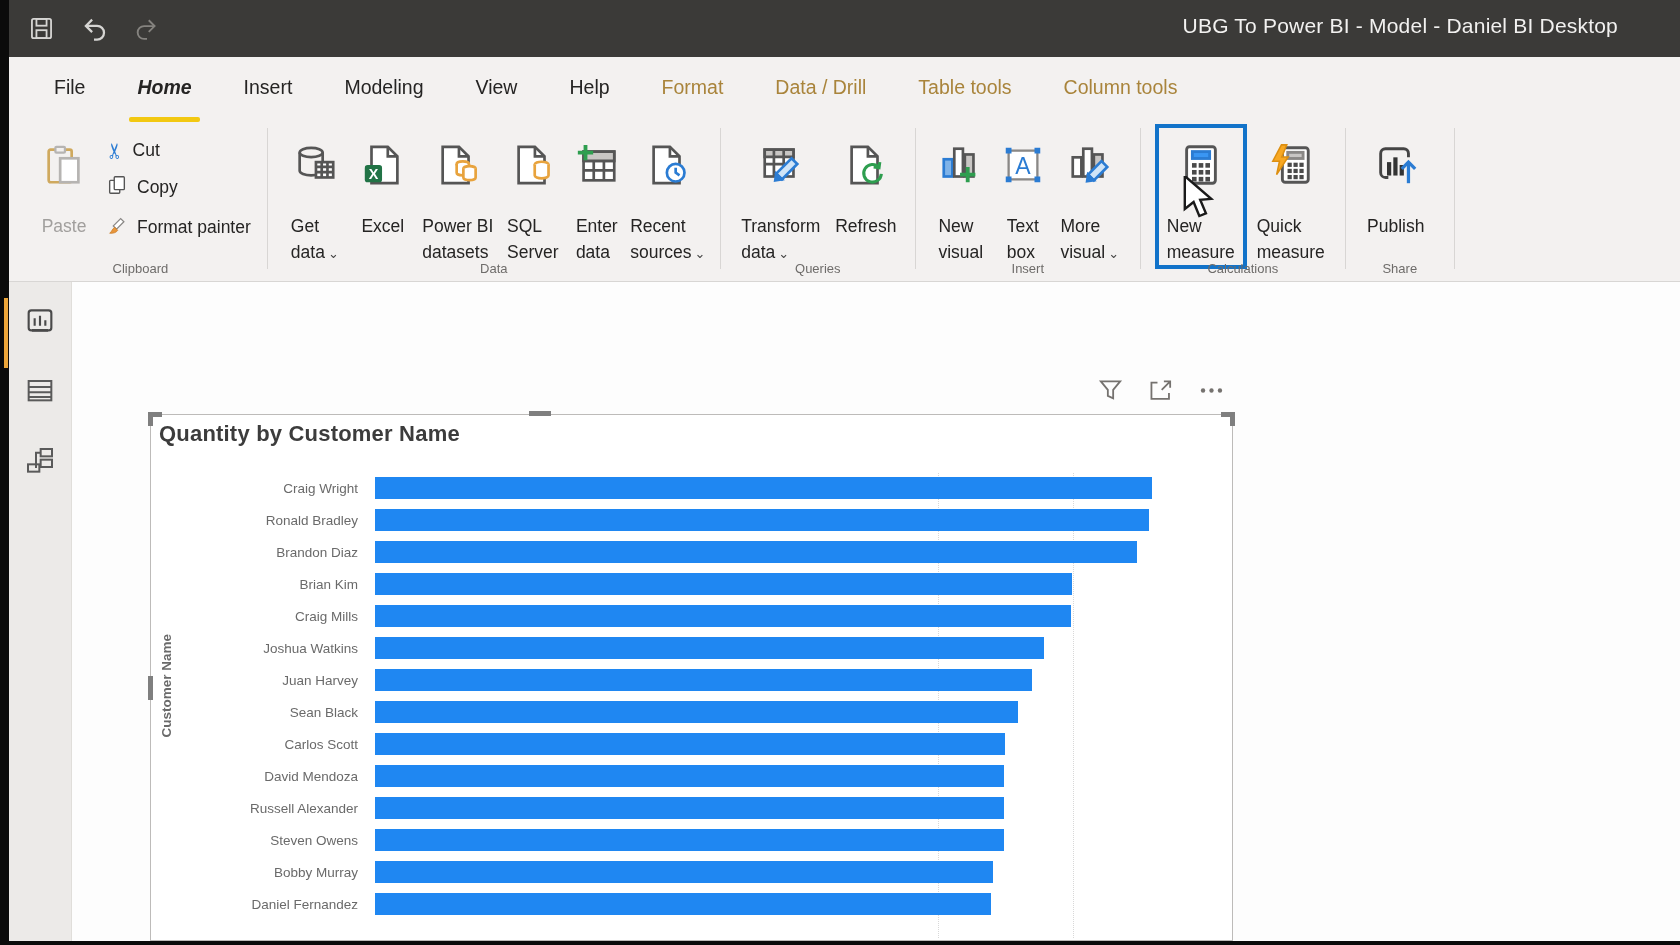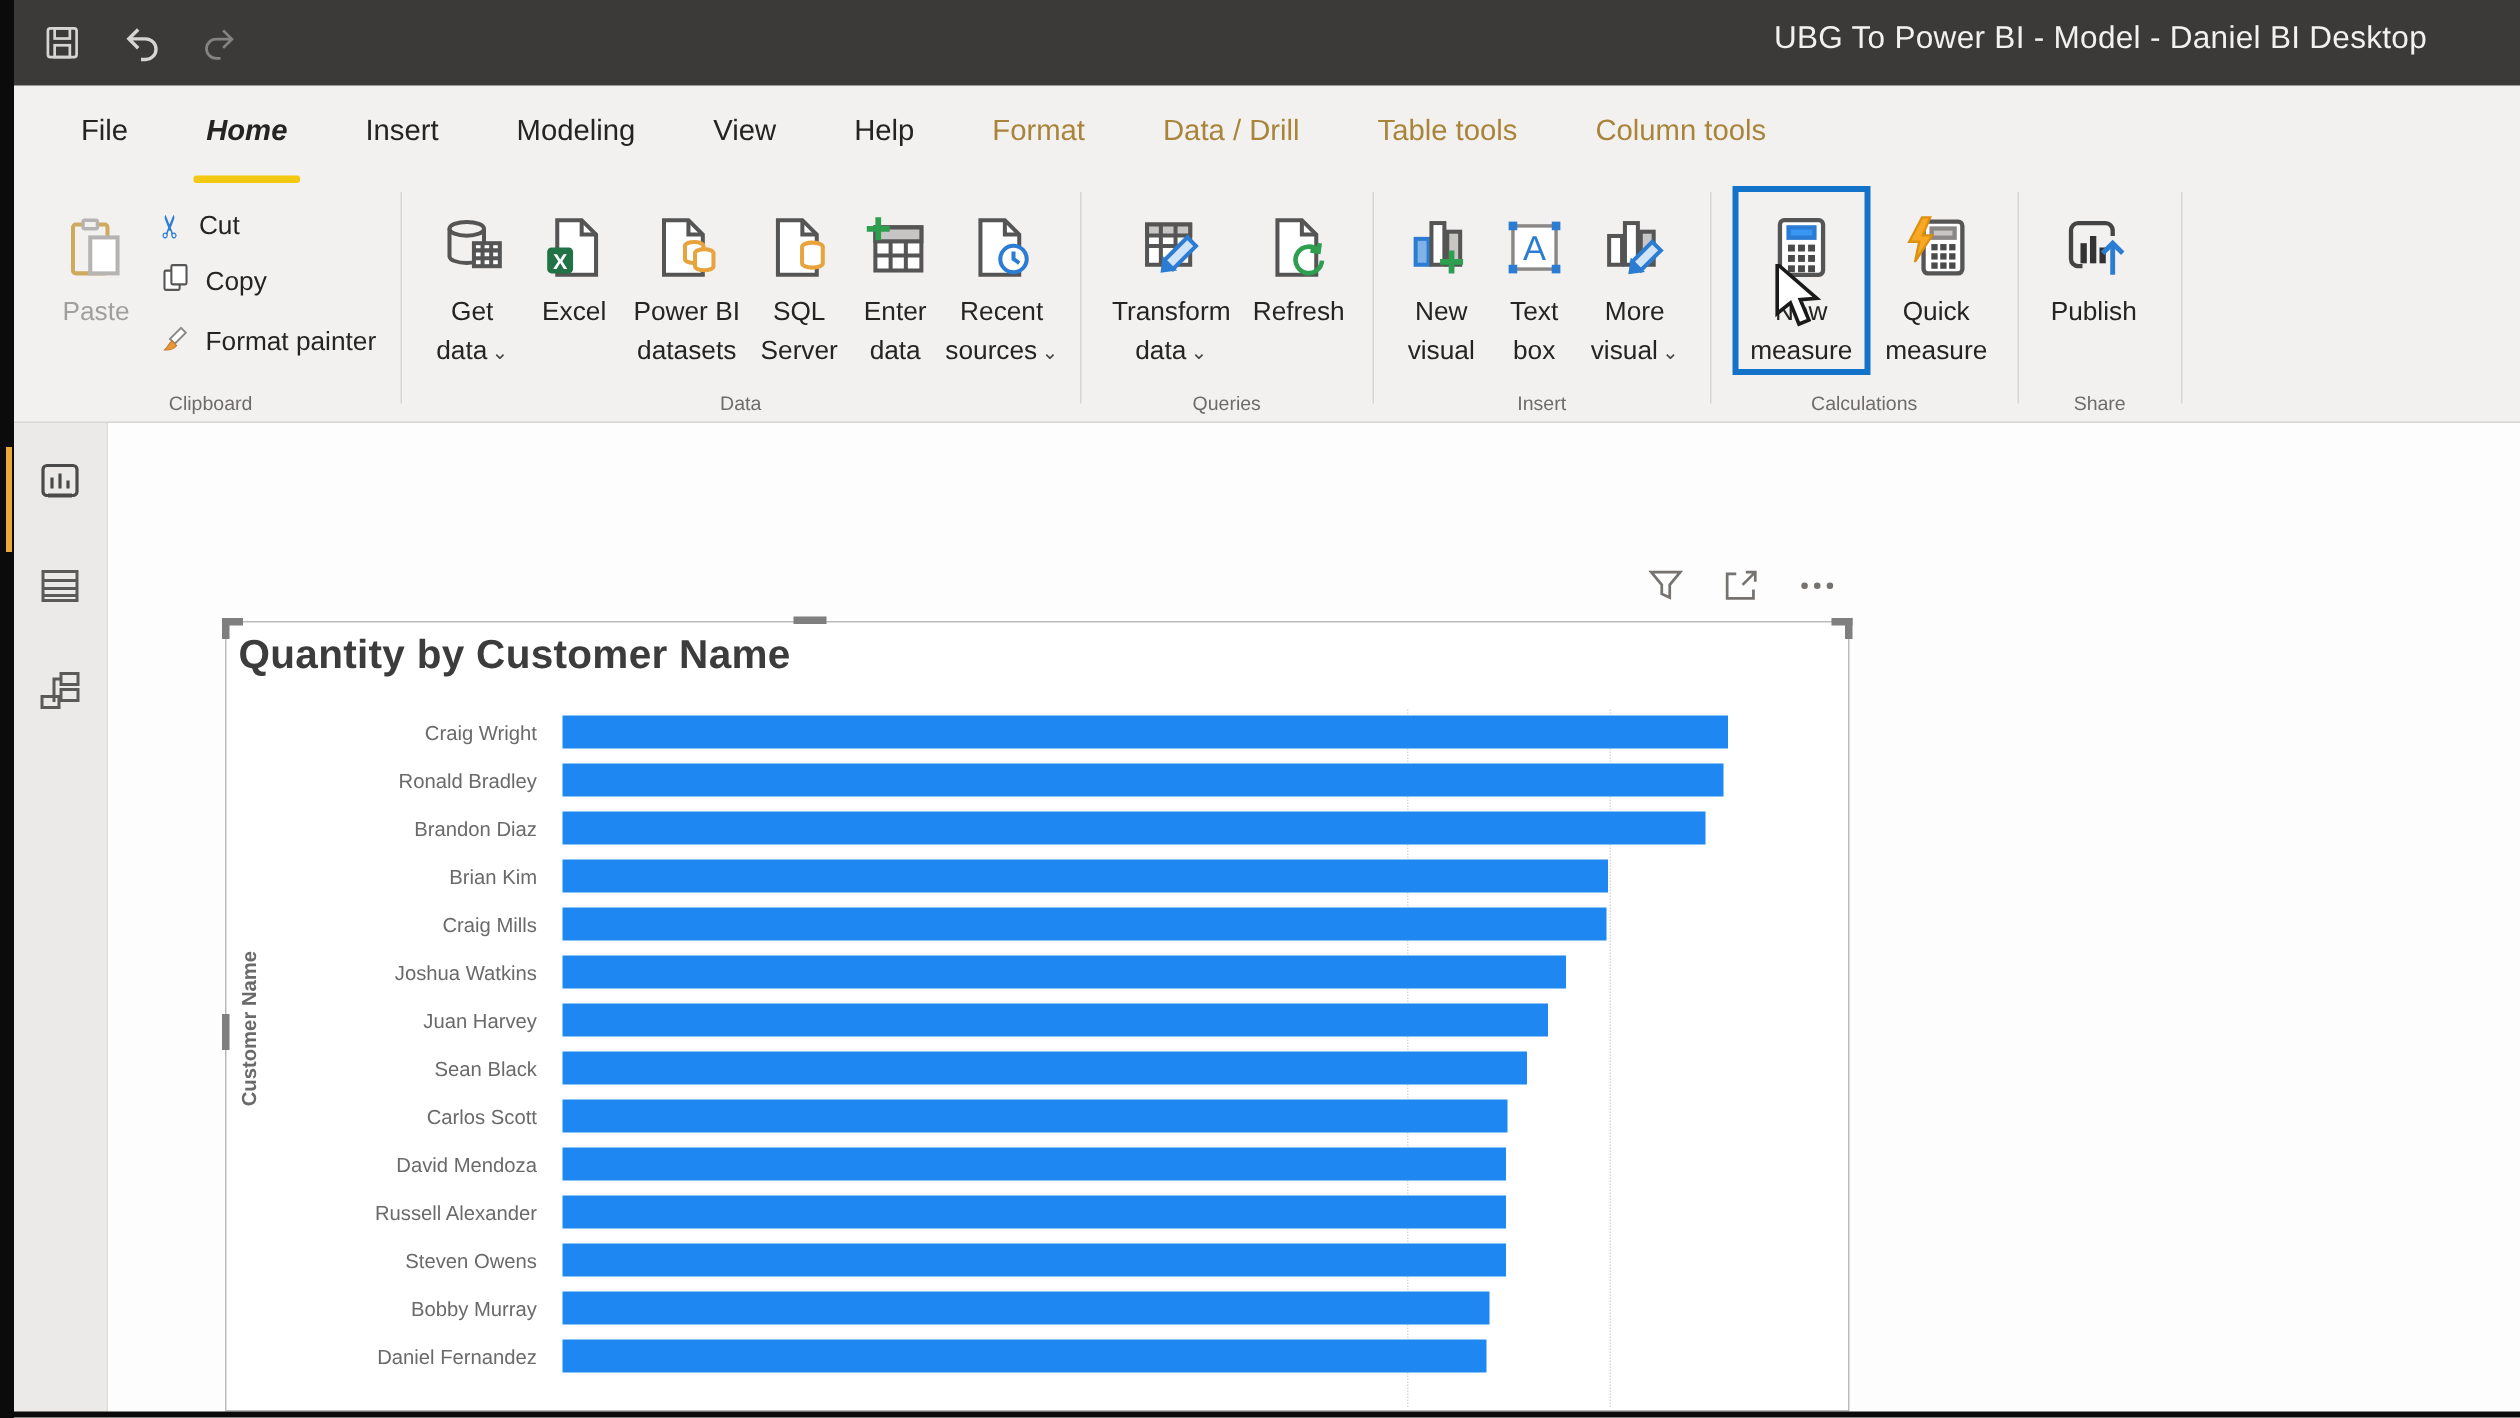--- a/index.html
+++ b/index.html
@@ -25,21 +25,21 @@
   
   .ribbon { height:164px; background:#f3f1f0; border-bottom:1px solid #d8d6d4;
             display:flex; align-items:stretch; padding-left:16px; position:relative; }
   .rgroup { position:relative; display:flex; align-items:flex-start; padding:10px 10px 24px 10px; }
   .group-label { position:absolute; bottom:5px; left:0; right:0; text-align:center;
                  font-size:13px; color:#6e6c6a; }
   .rsep { width:1px; background:#d8d6d4; margin:10px 2px 12px 2px; }
 
   .btn-big { display:flex; flex-direction:column; align-items:center; width:76px; padding-top:8px; }
   .btn-big .bicon { height:58px; display:flex; align-items:center; justify-content:center; }
-  .btn-big .blabel { text-align:center; font-size:17.5px; color:#252423; line-height:26px; margin-top:0; }
+  .btn-big .blabel { font-size:17.5px; color:#252423; line-height:26px; margin-top:19px; }
   .chev { font-size:13px; color:#444; margin-left:3px; }
   .disabled .blabel { color:#a19f9d; }
 
   .small-col { display:flex; flex-direction:column; justify-content:flex-start; gap:9px; padding-top:10px; }
   .btn-small { display:flex; align-items:center; gap:9px; font-size:17.5px; color:#252423; padding:2px 4px; }
 
   .hl-wrap { position:relative; }
   .hl-box { border:4px solid #1273c9; padding:0 2px; margin:-4px 2px 0 2px; }
   .cursor-overlay { position:absolute; left:28px; top:48px; z-index:30; }
 
@@ -49,21 +49,21 @@
   .page-bottom-strip { position:fixed; left:0; bottom:0; width:1680px; height:4px; background:#0b0b0b; z-index:41; }
   .sidebar { position:absolute; left:9px; top:0; bottom:0; width:63px; background:#eceae8;
              border-right:1px solid #e0deda; display:flex; flex-direction:column; align-items:center;
              padding-top:22px; gap:36px; z-index:2; }
   .view-btn { width:34px; height:34px; display:flex; align-items:center; justify-content:center; }
   .active-indicator { position:absolute; left:4px; top:16px; width:4px; height:70px; background:#eda63a; z-index:45; }
 
   
   .visual { position:absolute; left:150px; top:132px; width:1083px; height:527px;
             background:#fff; border:1px solid #bdbbb9; overflow:hidden; z-index:3; }
-  .visual-title { position:absolute; left:8px; top:6px; font-size:27px; font-weight:600;
+  .visual-title { position:absolute; left:8px; top:6px; font-size:22px; font-weight:600;
                   color:#3c3c3c; letter-spacing:.2px; }
   .rows { position:absolute; left:0; top:57px; right:69px; }
   .row { display:flex; align-items:center; height:32px; }
   .row-label { width:224px; text-align:right; padding-right:17px; font-size:13.5px; color:#6a6a6a;
                white-space:nowrap; }
   .row-bar-area { flex:1; position:relative; height:22px; }
   .bar { position:absolute; left:0; top:0; height:22px; }
   .gridline { position:absolute; top:58px; bottom:2px; width:0; border-left:1px dotted #d8d8d8; }
   .yaxis-title { position:absolute; left:8px; top:150px; height:330px; display:flex; align-items:center; }
   .yaxis-title span { transform:rotate(-90deg); transform-origin:center; white-space:nowrap;

